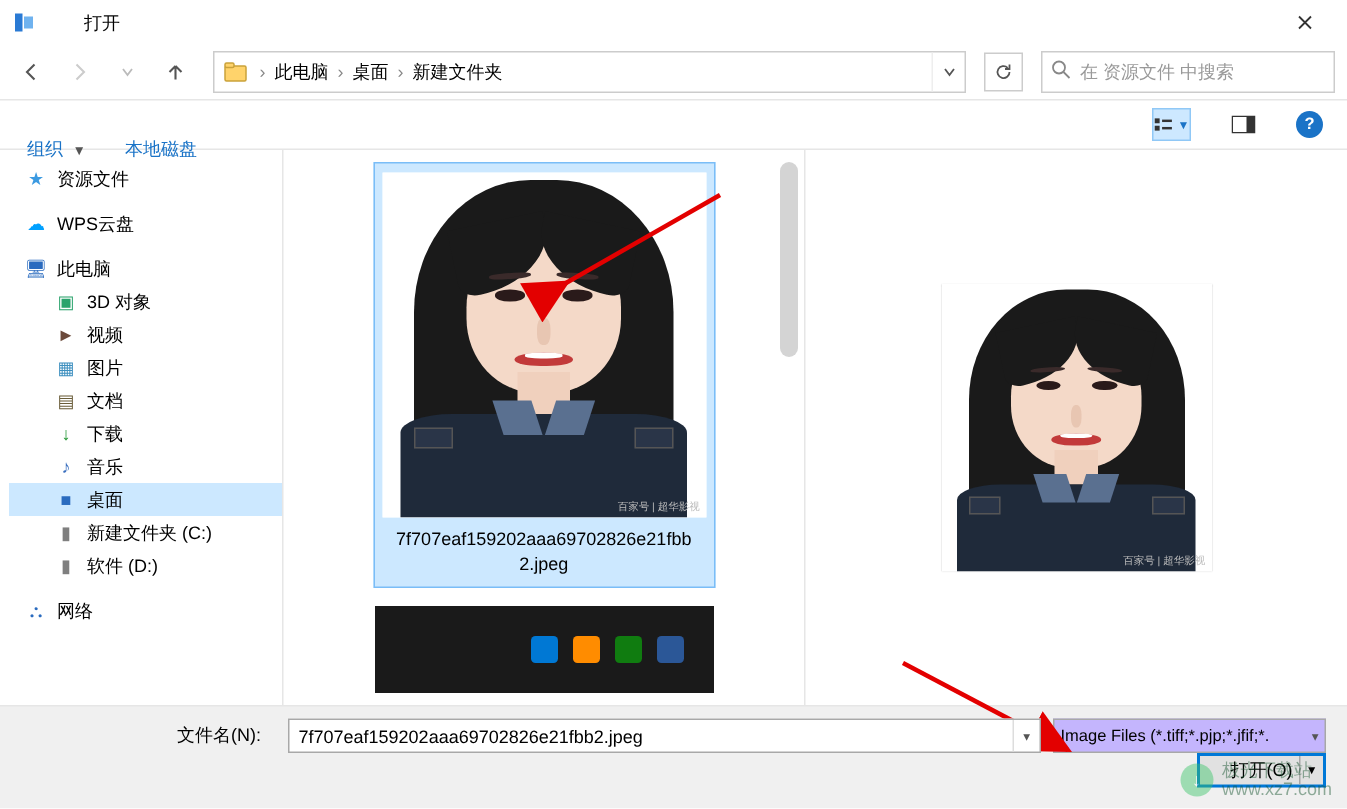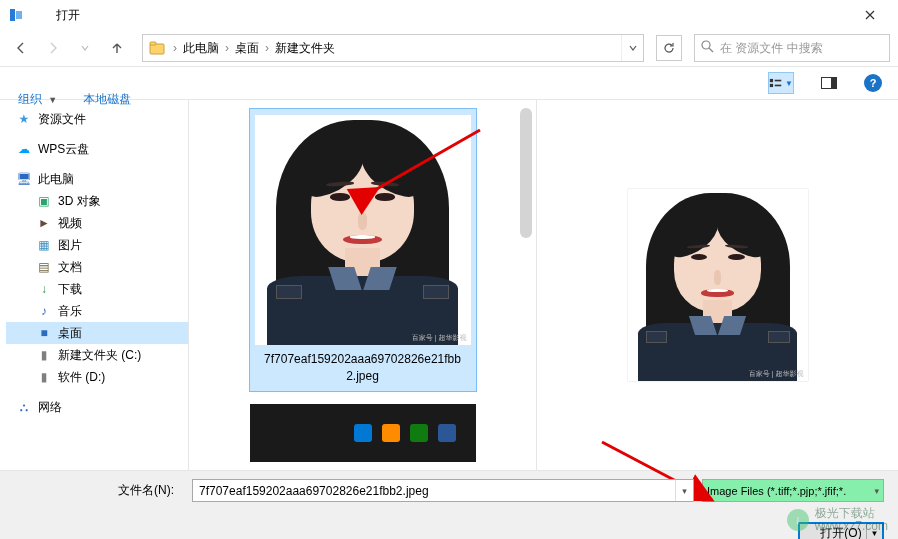--- a/index.html
+++ b/index.html
@@ -75,27 +75,27 @@
 .portrait .teeth { position:absolute; top:52.3%; left:44%; width:12%; height:1.6%; background:#fff; border-radius:40%; }
 .portrait .epaulet-l { position:absolute; bottom:20%; left:10%; width:12%; height:6%; background:#2a3548; border:1px solid #555;}
 .portrait .epaulet-r { position:absolute; bottom:20%; right:10%; width:12%; height:6%; background:#2a3548; border:1px solid #555;}
 .portrait .wm { position:absolute; bottom:2px; right:4px; font-size:7px; color:#bbb; }
 
 
 .arrow { position:absolute; pointer-events:none; }
 .arrow svg { overflow:visible; }
 
 
-.bottombar { height: 69px; border-top:1px solid #e6e6e6; background:#f0f0f0; padding: 8px 14px; display:flex; flex-direction:column; gap:20px; }
+.bottombar { height: 69px; border-top:1px solid #e6e6e6; background:#f0f0f0; padding: 8px 14px; display:flex; flex-direction:column; gap:0; }
 .row { display:flex; align-items:center; gap:8px; }
 .row1 .label { width:170px; text-align:right; padding-right:10px; }
 .filename-combo { flex:1; height:23px; border:1px solid #a8a8a8; background:#fff; display:flex; align-items:center; position:relative;}
 .filename-combo input { border:none; outline:none; flex:1; padding:0 6px; font-size:12px; background:transparent; }
 .filename-combo .dd { width:18px; height:100%; display:flex; align-items:center; justify-content:center; border-left:1px solid #ddd; font-size:9px; color:#555;}
-.filter-combo { width:182px; height:23px; border:1px solid #a8a8a8; background:#86efac; display:flex; align-items:center; padding:0 4px; font-size:11px; white-space:nowrap; overflow:hidden;}
+.filter-combo { width:182px; height:23px; border:1px solid #a8a8a8; background:#c4b5fd; display:flex; align-items:center; padding:0 4px; font-size:11px; white-space:nowrap; overflow:hidden;}
 .filter-combo .dd { margin-left:auto; font-size:9px; color:#555;}
 .row2 { justify-content:flex-end; padding-right:0px; }
 .btn { width:86px; height:23px; border:1px solid #a8a8a8; background:#e1e1e1; display:flex; align-items:center; justify-content:center; cursor:pointer; position:relative; font-size:12px;}
 .btn.primary { border:2px solid #0078d7; padding:0; }
 .btn .dd-split { position:absolute; right:0; top:0; bottom:0; width:16px; border-left:1px solid #a8a8a8; display:flex; align-items:center; justify-content:center; font-size:8px;}
 
 
 .page-watermark { position:absolute; bottom:6px; right:10px; display:flex; align-items:center; gap:6px; opacity:0.45; pointer-events:none; z-index:50;}
 .page-watermark .wm-ico { width:22px; height:22px; border-radius:50%; background:#3ac569; display:flex; align-items:center; justify-content:center; color:#fff; font-size:12px; font-weight:bold;}
 .page-watermark .wm-txt { font-size:12px; color:#14532d; line-height:1.1; }

